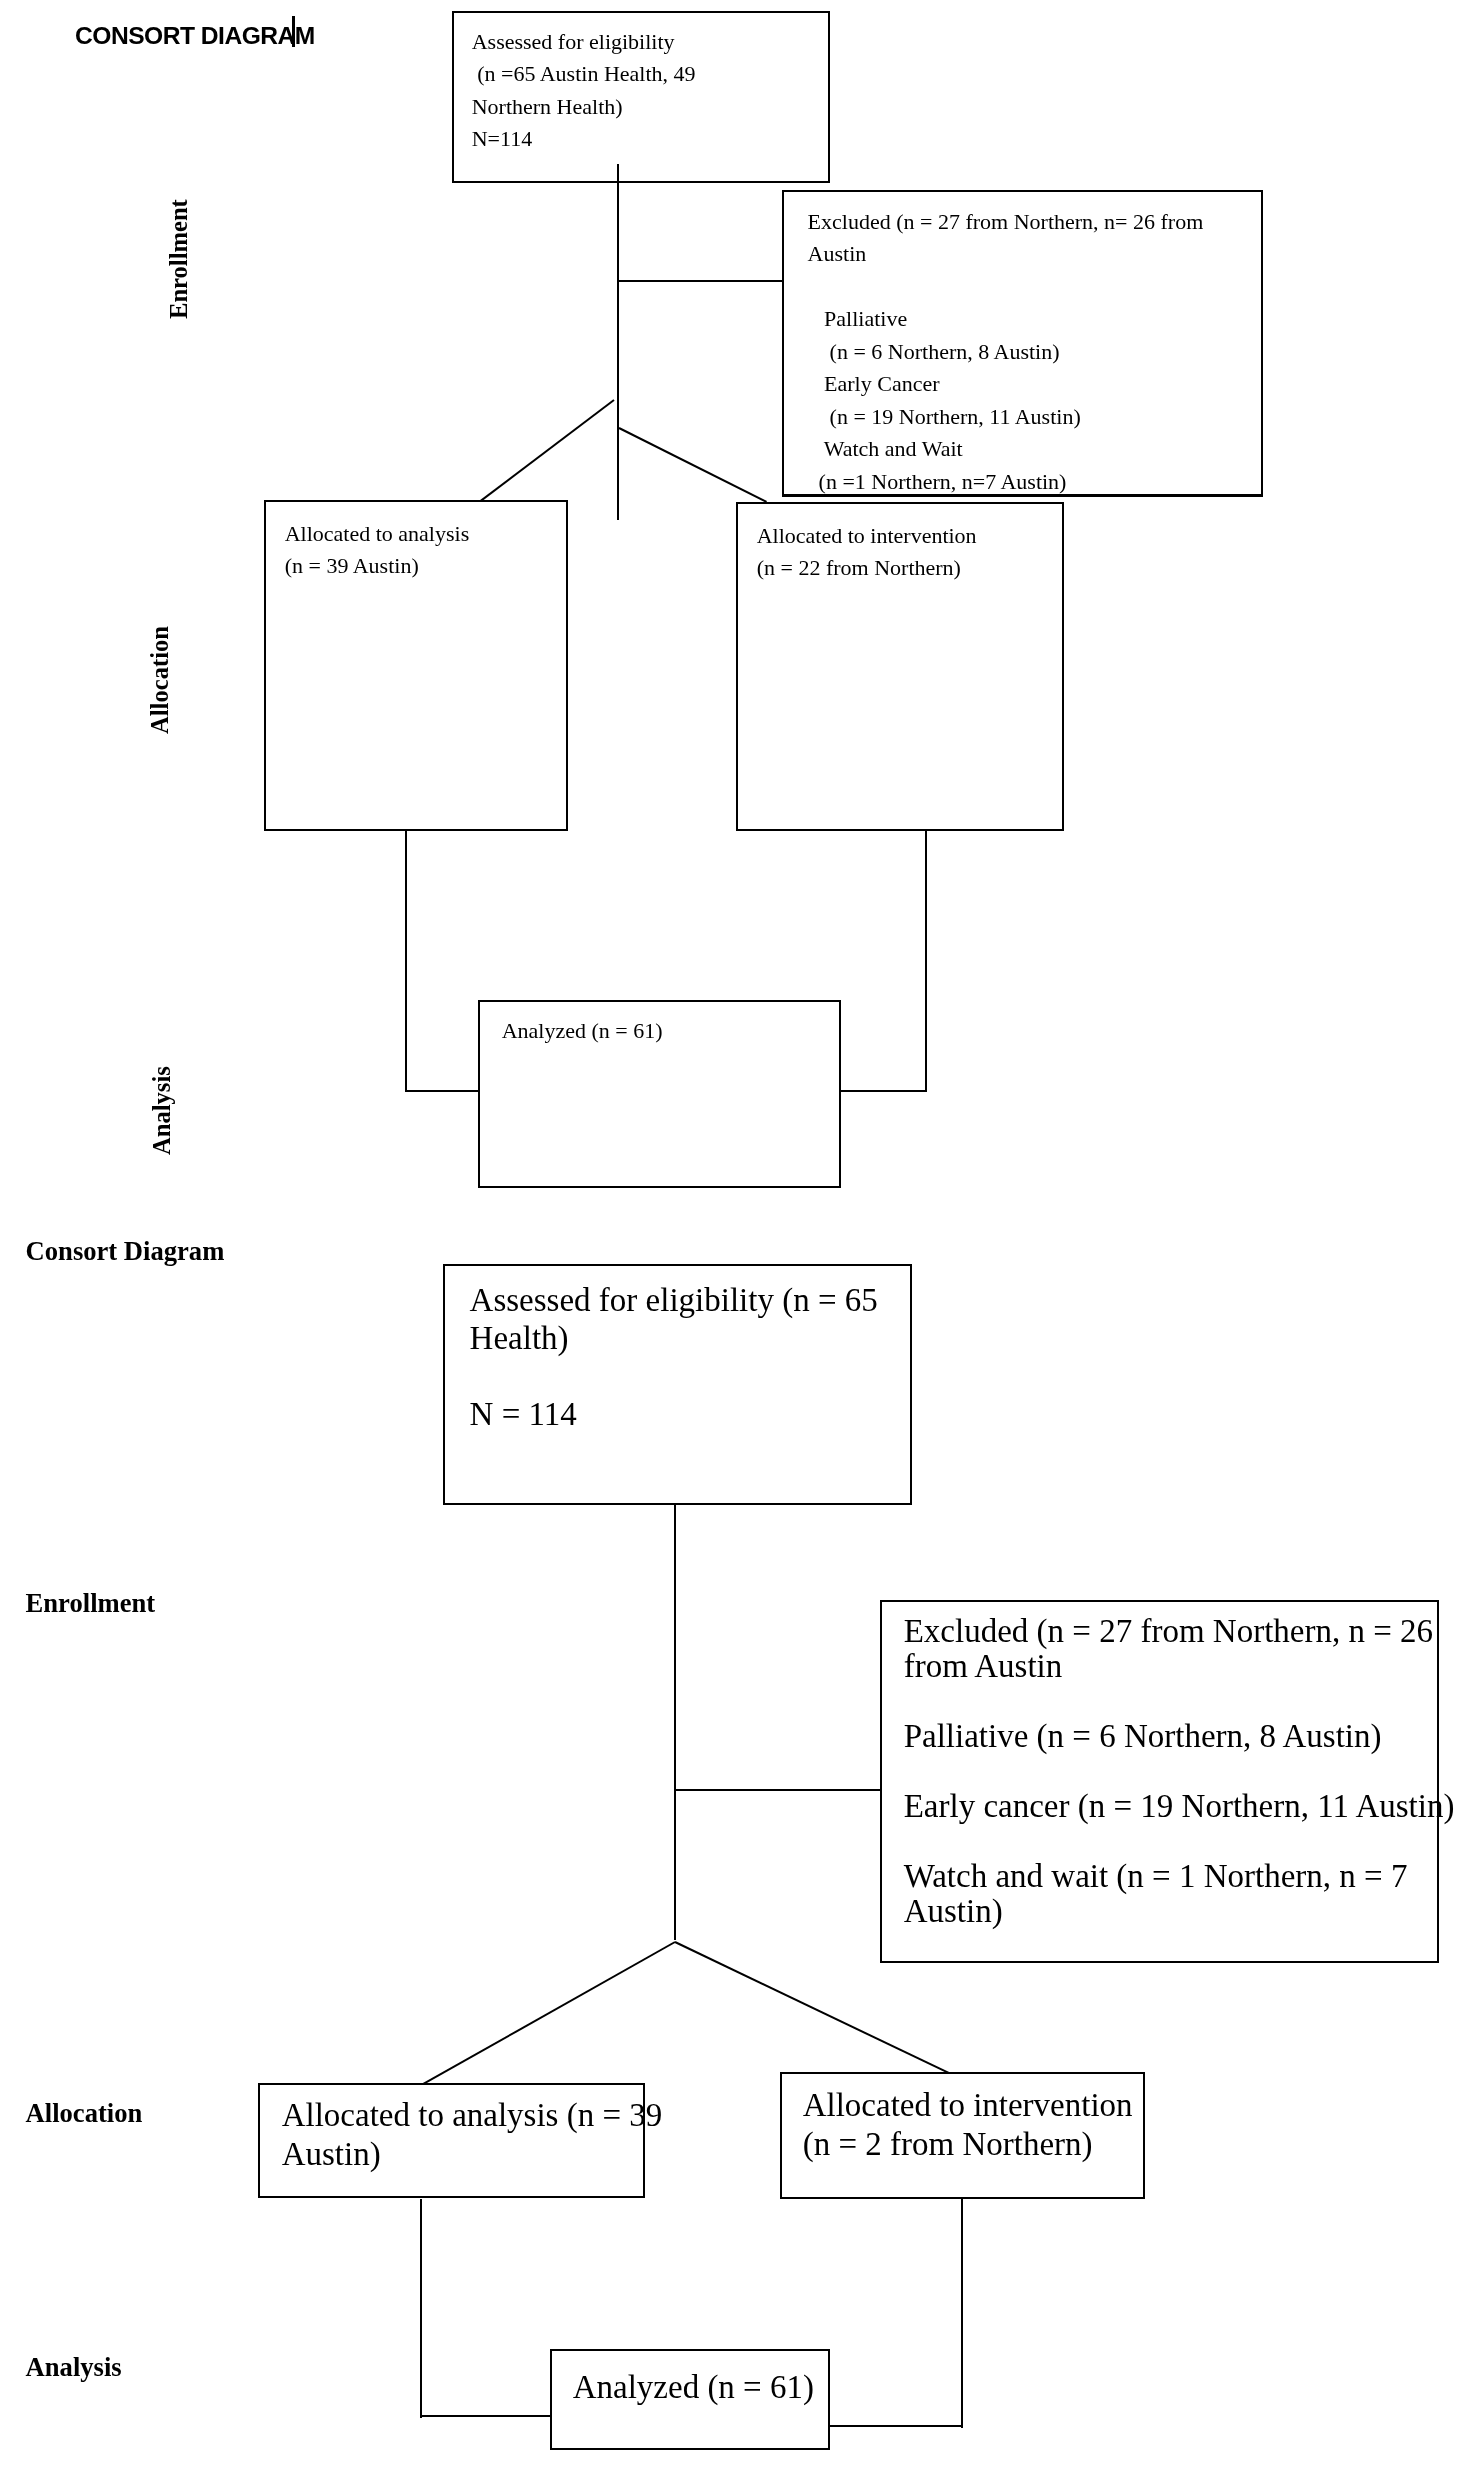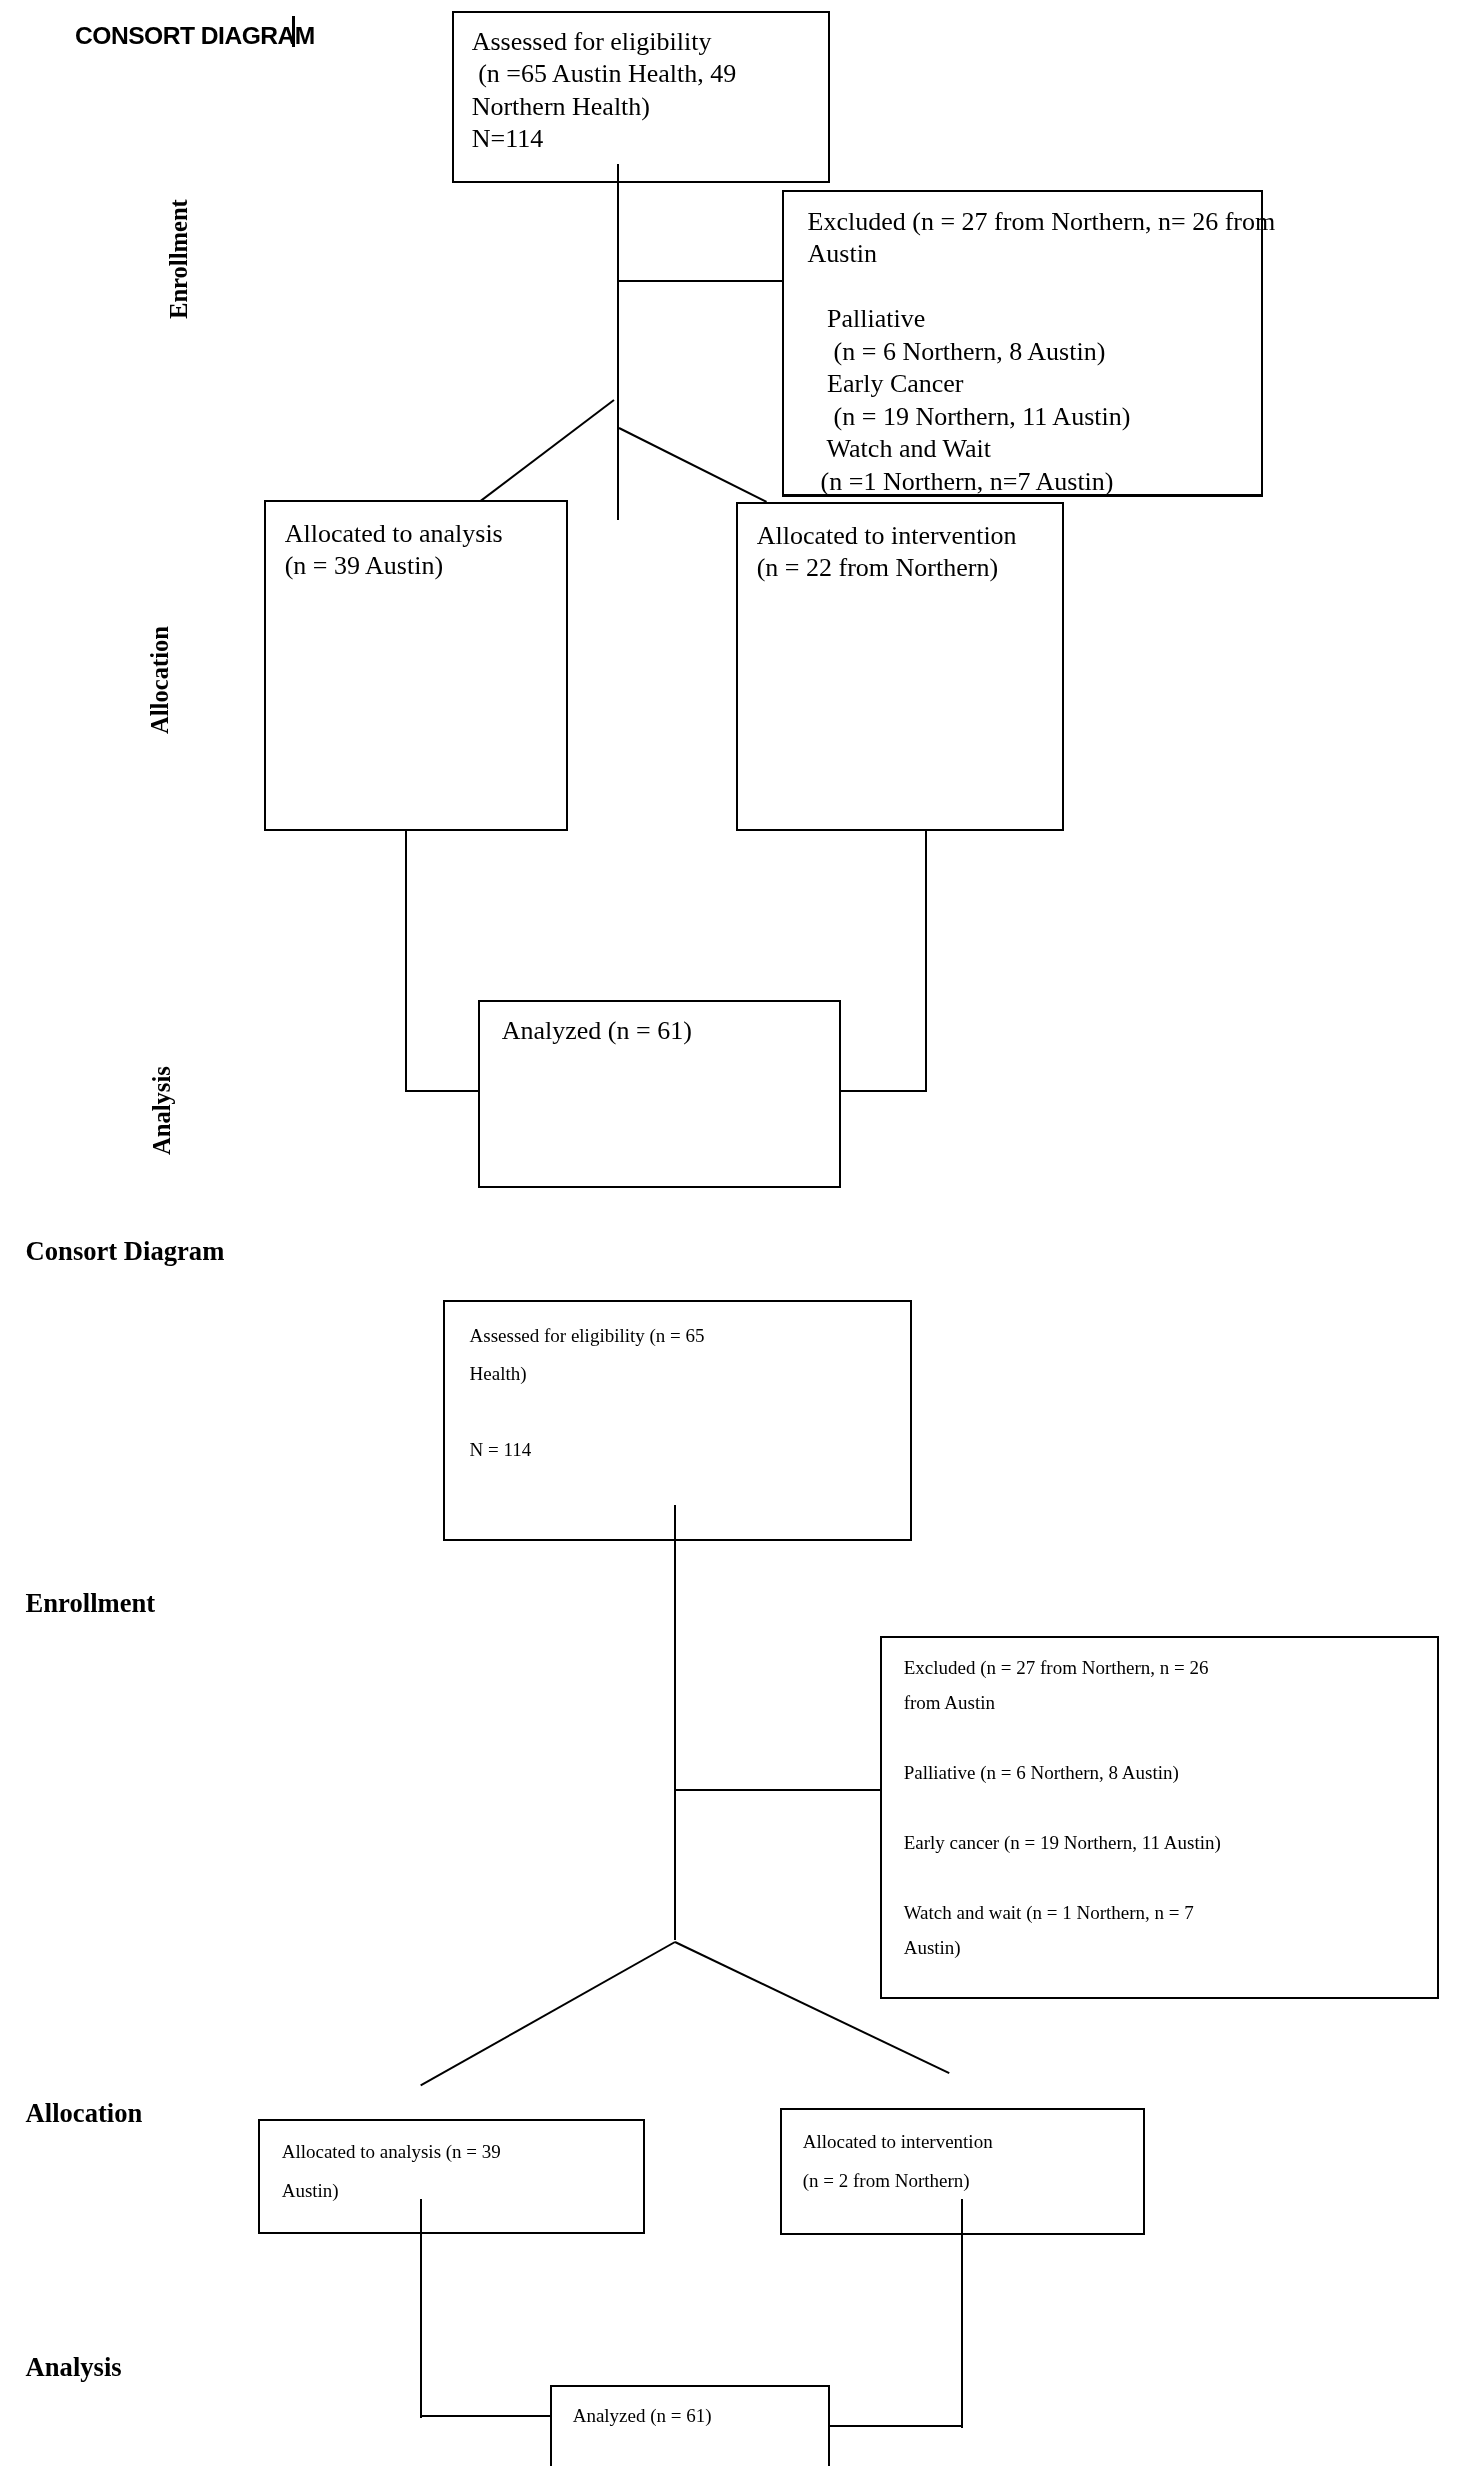--- a/index.html
+++ b/index.html
@@ -3,23 +3,23 @@
 <meta charset="utf-8">
 <style>
   html,body{margin:0;padding:0;}
   body{width:1478px;height:2467px;position:relative;background:#ffffff;overflow:hidden;
        font-family:"Liberation Serif", serif;color:#000;}
   .box{position:absolute;background:#fff;border:2px solid #000;box-sizing:border-box;}
   .box2{position:absolute;background:#fff;border:2.5px solid #000;box-sizing:border-box;}
   .line{position:absolute;background:#000;}
   .diag{position:absolute;height:2px;background:#000;transform-origin:0 50%;}
   .tl{white-space:pre;}
-  .d1t{font-size:26px;}
+  .d1t{font-size:22px;}
   .d1t .tl{height:32.5px;line-height:32.5px;}
-  .d2t{font-size:19px;margin-top:36px;}
+  .d2t{font-size:33px;}
   .b2txt .tl{height:38px;line-height:38px;}
   .e2txt .tl{height:35px;line-height:35px;}
   .a2txt .tl{height:39px;line-height:39px;}
   .vlabel{position:absolute;transform:rotate(-90deg);transform-origin:0 0;
           font-weight:bold;font-size:24.6px;white-space:nowrap;font-family:"Liberation Serif", serif;}
   .hlabel{position:absolute;font-weight:bold;font-size:26.6px;white-space:nowrap;
           font-family:"Liberation Serif", serif;}
   .doc-title{position:absolute;left:75px;top:21.7px;font-family:"Liberation Sans", sans-serif;
              font-weight:bold;font-size:24.6px;letter-spacing:-0.5px;white-space:nowrap;}
   .cursor{position:absolute;left:292px;top:15.8px;width:2.5px;height:31.5px;background:#000;}

